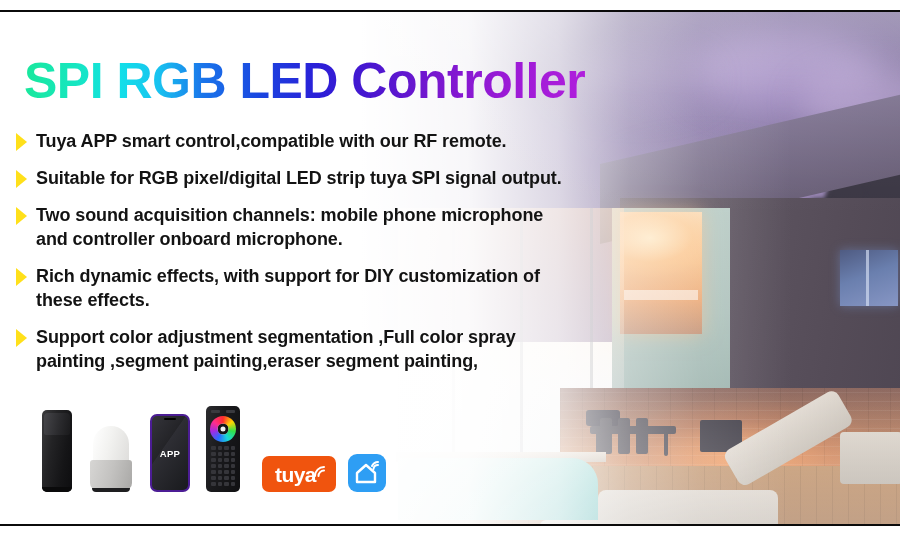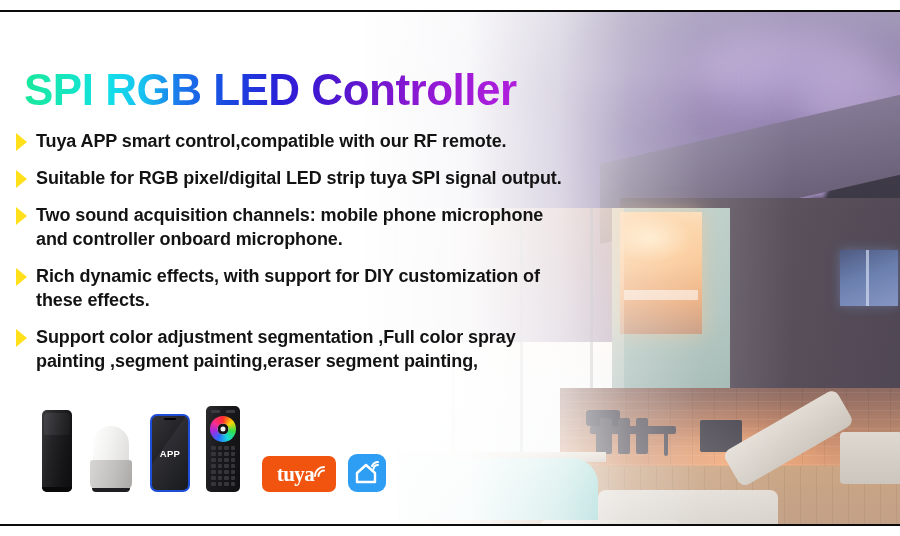--- a/index.html
+++ b/index.html
@@ -275,22 +275,22 @@
   .content {
     position: absolute;
     left: 0; top: 0;
     width: 900px; height: 536px;
     z-index: 20;
   }
 
   .title {
     position: absolute;
     left: 24px;
-    top: 68px;
-    font-size: 44px;
+    top: 56px;
+    font-size: 50px;
     font-weight: 700;
     letter-spacing: -0.5px;
     line-height: 1;
     white-space: nowrap;
     background-image: linear-gradient(90deg,
       #19e89c 0%,
       #16e6c0 9%,
       #12e0e8 17%,
       #18c2f0 24%,
       #1a74ea 32%,
@@ -399,21 +399,21 @@
     border-radius: 0 0 6px 6px;
     background: #1e1e20;
   }
 
   
   .phone {
     position: relative;
     width: 40px; height: 78px;
     margin-right: 16px;
     border-radius: 7px;
-    background: #1d4ed8;
+    background: #4c1d95;
     padding: 2px;
     box-sizing: border-box;
   }
   .phone-screen {
     position: relative;
     width: 100%; height: 100%;
     border-radius: 5px;
     background: linear-gradient(125deg, #34343a 0%, #242428 38%, #2e2e34 39%, #191a1d 100%);
     display: flex;
     align-items: center;
@@ -487,21 +487,20 @@
   
   .tuya {
     position: relative;
     width: 74px; height: 36px;
     margin-right: 12px;
     border-radius: 7px;
     background: #f0540e;
     display: flex;
     align-items: center;
     justify-content: center;
-    font-family: Liberation Serif, serif;
   }
   .tuya .tuya-word {
     font-size: 21px;
     font-weight: 700;
     color: #ffffff;
     letter-spacing: -0.6px;
     line-height: 1;
     padding-right: 7px;
   }
   .tuya .wifi-arc {

